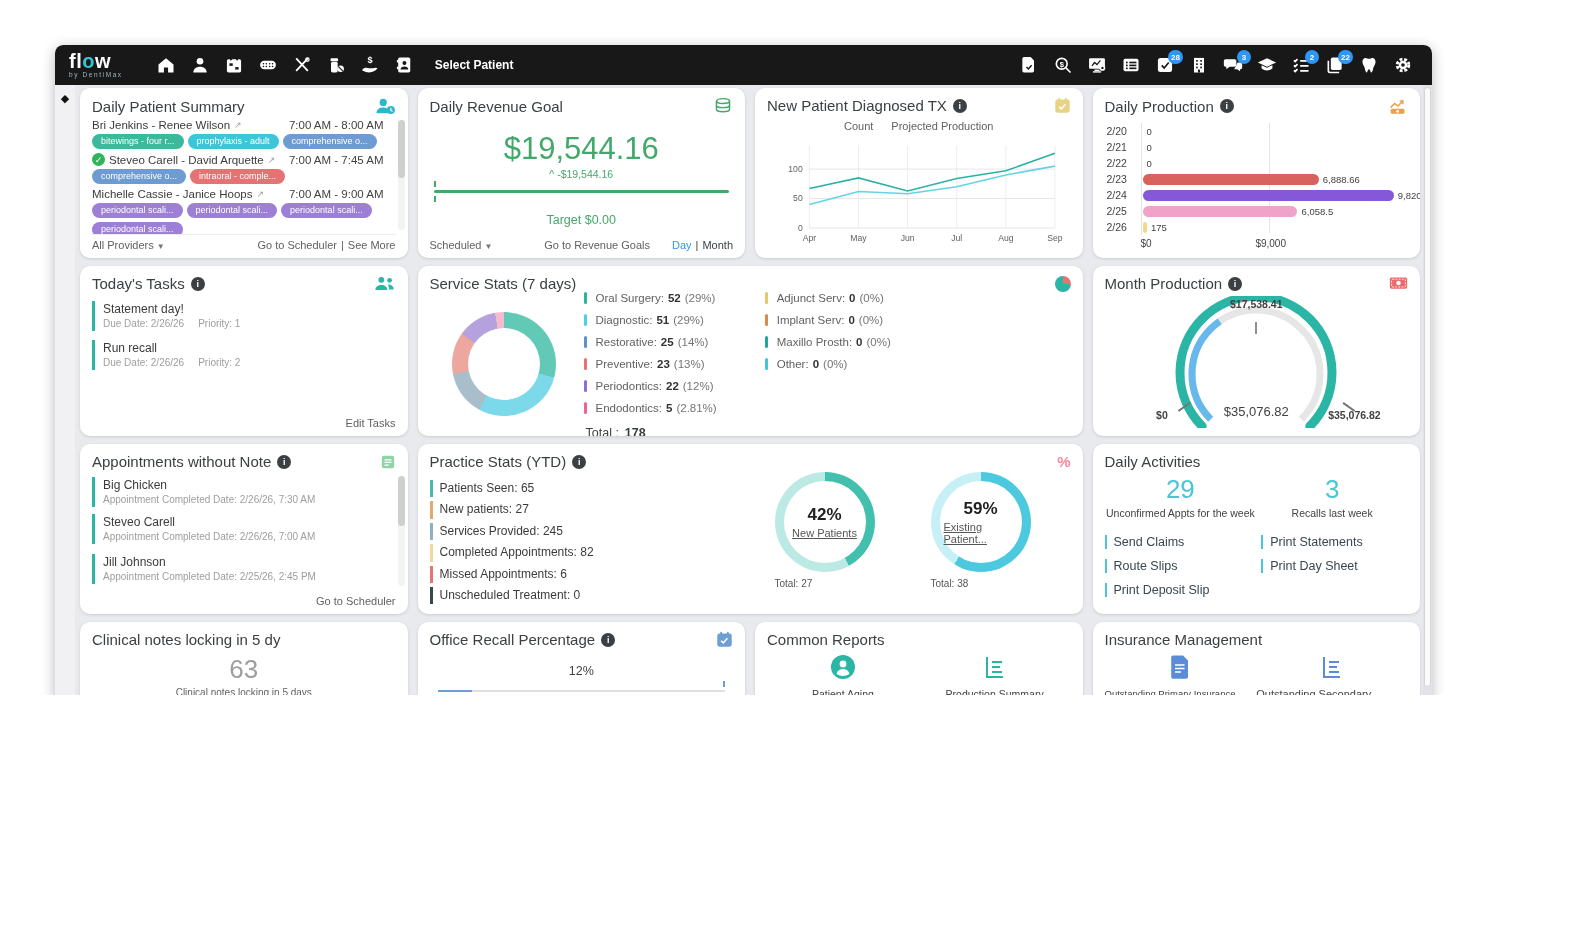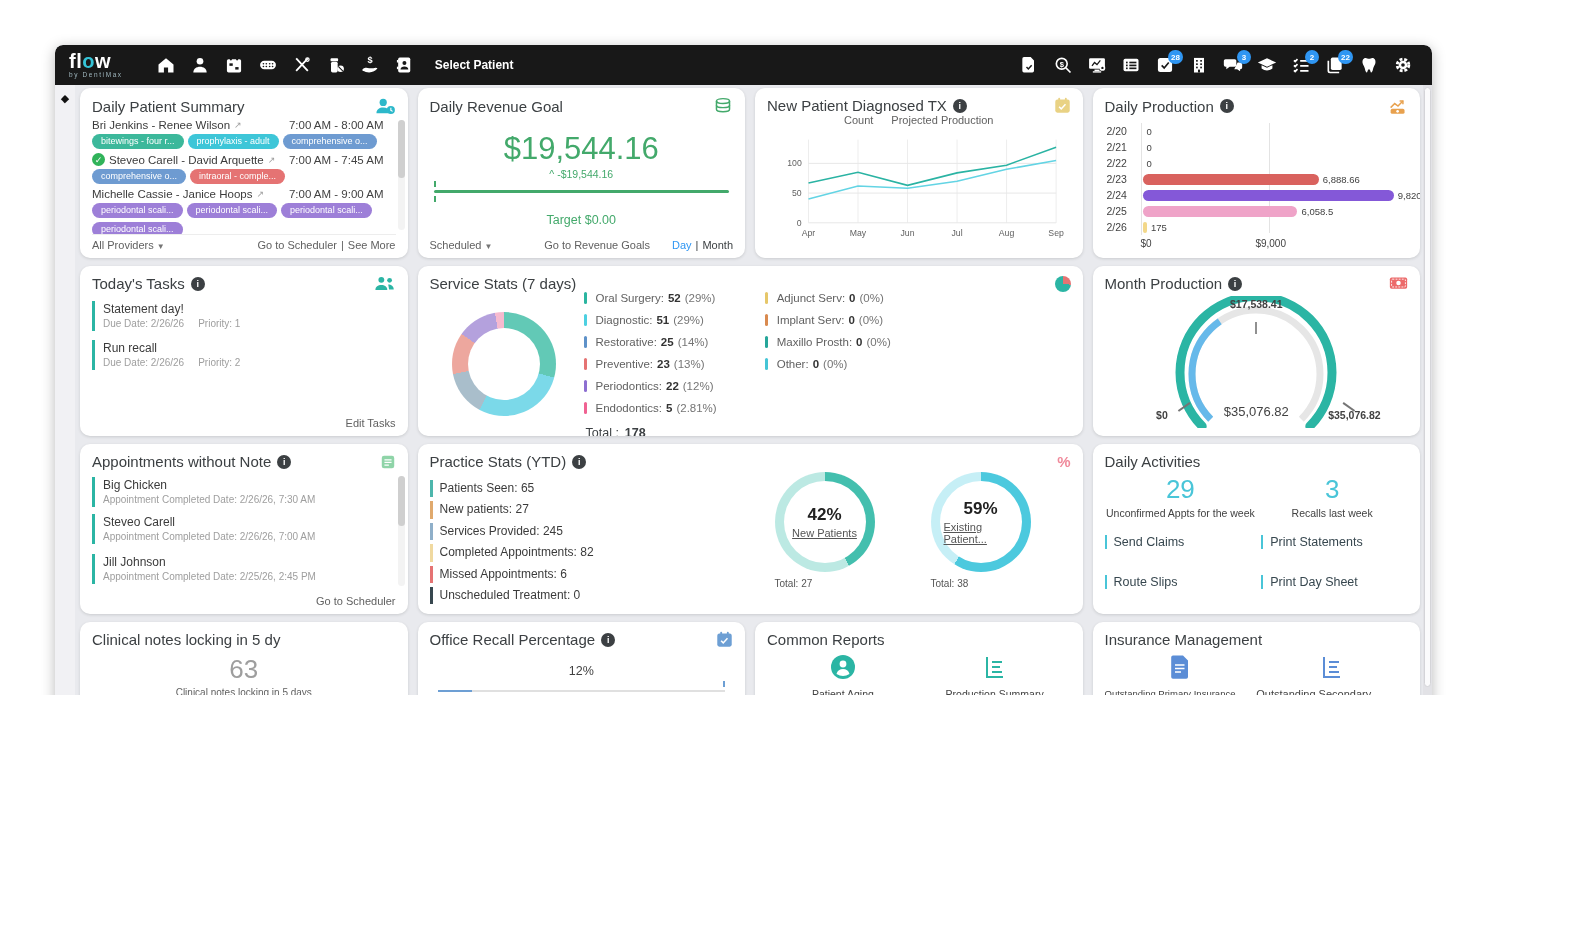--- a/index.html
+++ b/index.html
@@ -64,21 +64,21 @@
   
   .rev-center { text-align:center; margin-top:16px; }
   .rev-big { font-size:31px; color:#43a96b; font-weight:400; }
   .rev-delta { font-size:10.5px; color:#43a96b; margin-top:1px; }
   .rev-track { position:relative; margin:10px 4px 8px; height:3px; background:#43a96b; border-radius:2px; }
   .rev-tick-a, .rev-tick-b { position:absolute; left:0; width:2px; height:6px; background:#43a96b; }
   .rev-tick-a { top:-9px; } .rev-tick-b { bottom:-9px; }
   .rev-target { text-align:center; color:#43a96b; font-size:12.5px; margin-top:12px; }
 
   
-  .tx-legend { display:flex; justify-content:center; gap:18px; font-size:11px; color:#616161; }
+  .tx-legend { display:flex; justify-content:center; gap:18px; font-size:11px; color:#616161; margin-top:6px; }
   .tick { font-size:9px; fill:#616161; font-family:"Liberation Sans", sans-serif; }
 
   
   .dp-wrap { margin-top:8px; padding:0 2px; position:relative; flex:1; }
   .dp-row { display:flex; align-items:center; height:16px; }
   .dp-lab { width:34px; font-size:10.5px; color:#424242; flex:0 0 auto; }
   .dp-area { flex:1; position:relative; height:16px; display:flex; align-items:center; border-left:1px solid #e3e3e3; padding-left:1px; }
   .dp-bar { height:11px; border-radius:6px; flex:0 0 auto; }
   .dp-val { font-size:9.5px; color:#424242; margin-left:4px; white-space:nowrap; }
   .dp-grid { position:absolute; top:0; bottom:18px; width:1px; background:#e3e3e3; }
@@ -127,21 +127,21 @@
   .pct-inner { position:absolute; inset:0; display:flex; flex-direction:column; align-items:center; justify-content:center; z-index:1; }
   .pct-big { font-size:17px; font-weight:700; color:#212121; }
   .pct-cap { font-size:11px; color:#555; margin-top:2px; max-width:74px;text-decoration:underline; }
   .pct-total { font-size:10px; color:#555; margin-top:6px; }
 
   
   .da-metrics { display:flex; margin-top:4px; }
   .da-m { flex:1; text-align:center; }
   .da-num { font-size:26px; color:#49c5d8; }
   .da-lab { font-size:10.5px; color:#424242; margin-top:2px; }
-  .da-links { display:grid; grid-template-columns:1fr 1fr; gap:18px 10px; margin-top:12px; }
+  .da-links { display:grid; grid-template-columns:1fr 1fr; gap:2px 10px; margin-top:12px; }
   .a-link { border-left:2px solid #49c5d8; padding-left:7px; font-size:12.5px; color:#37474f; margin:4px 0; cursor:pointer; }
 
   
   .cn-center { text-align:center; margin-top:6px; }
   .cn-num { font-size:26px; color:#9e9e9e; }
   .cn-cap { font-size:10px; color:#616161; margin-top:2px; }
 
   
   .or-pct { text-align:center; font-size:12.5px; color:#424242; margin-top:16px; }
   .or-track { position:relative; height:2px; background:#e0e0e0; margin:12px 8px 0; }

